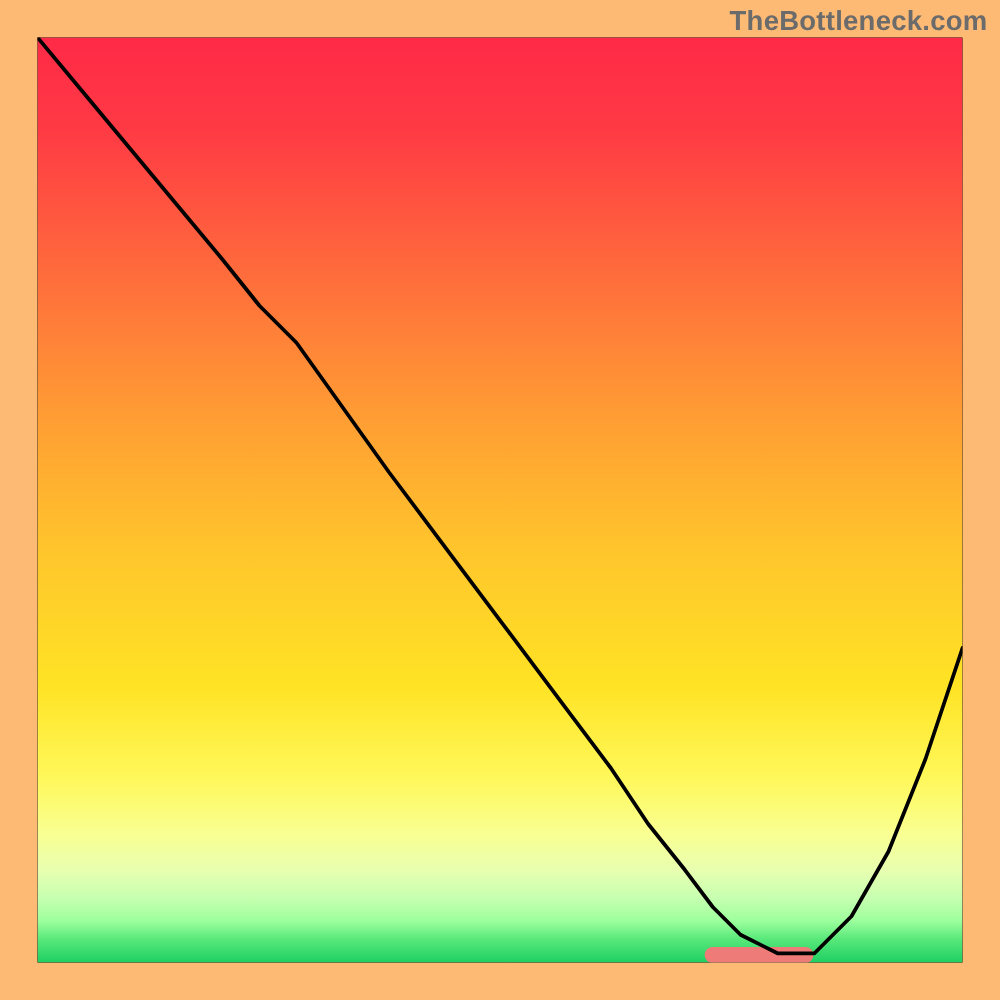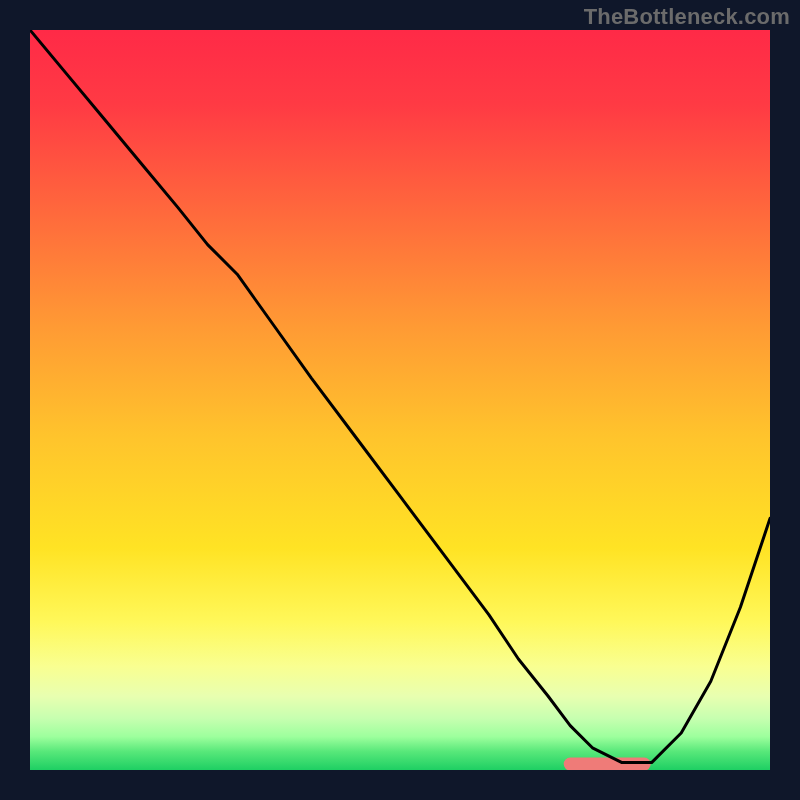--- a/index.html
+++ b/index.html
@@ -7,21 +7,21 @@
     padding: 0;
     width: 800px;
     height: 800px;
     background: #000;
     overflow: hidden;
     font-family: Arial, Helvetica, sans-serif;
   }
   .outer {
     width: 800px;
     height: 800px;
-    background: #0f172a;
+    background: #fdba74;
     position: relative;
   }
   .watermark {
     position: absolute;
     top: 4px;
     right: 10px;
     color: #6b6b6b;
     font-size: 22px;
     font-weight: 600;
     letter-spacing: 0.2px;

